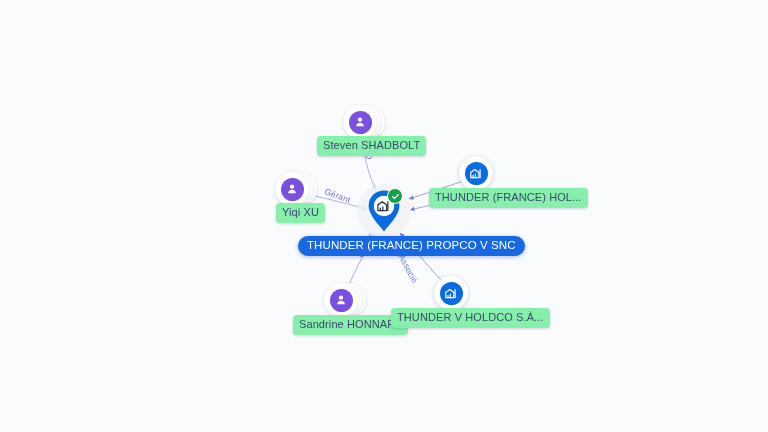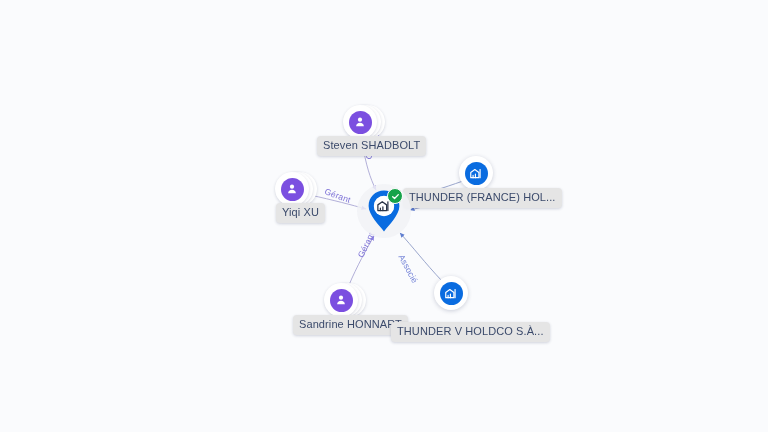--- a/index.html
+++ b/index.html
@@ -115,21 +115,21 @@
     display: flex;
     align-items: center;
     justify-content: center;
   }
   .check-badge svg { display: block; }
 
   
   .label {
     position: absolute;
     white-space: nowrap;
-    background: #e5e5e5;
+    background: #86efac;
     color: #3b4a6b;
     font-size: 11px;
     line-height: 13px;
     padding: 3px 6px 4px 6px;
     border-radius: 4px;
     box-shadow: 0 1px 3px rgba(40,50,90,0.20);
     letter-spacing: .1px;
   }
   .label.selected {
     background: #1668e3;
@@ -228,33 +228,33 @@
   <div class="node" style="left:476px; top:173px;">
     <div class="company-disc" style="left:-17px; top:-17px;"></div>
     <div class="company-icon" style="left:-11.5px; top:-11.5px;">
       <svg width="14" height="14" viewBox="0 0 24 24" fill="none" stroke="#ffffff" stroke-width="2" stroke-linecap="round" stroke-linejoin="round">
         <path d="M3 20V11l7-5 7 5v9z" fill="none"></path>
         <path d="M19 6v14"></path>
         <path d="M7 20v-4M11 20v-6"></path>
       </svg>
     </div>
   </div>
-  <div class="label" style="left:403px; top:188px;text-align:right;">THUNDER (FRANCE) HOL...</div>
+  <div class="label" style="left:429px; top:188px;text-align:right;">THUNDER (FRANCE) HOL...</div>
 
   <div class="node" style="left:451px; top:293px;">
     <div class="company-disc" style="left:-17px; top:-17px;"></div>
     <div class="company-icon" style="left:-11.5px; top:-11.5px;">
       <svg width="14" height="14" viewBox="0 0 24 24" fill="none" stroke="#ffffff" stroke-width="2" stroke-linecap="round" stroke-linejoin="round">
         <path d="M3 20V11l7-5 7 5v9z" fill="none"></path>
         <path d="M19 6v14"></path>
         <path d="M7 20v-4M11 20v-6"></path>
       </svg>
     </div>
   </div>
-  <div class="label" style="left:391px; top:308px;margin-top:14px;">THUNDER V HOLDCO S.À...</div>
+  <div class="label" style="left:391px; top:308px;">THUNDER V HOLDCO S.À...</div>
 
   <div class="node" style="left:384px; top:211px;">
     <div class="pin-halo" style="left:-27px; top:-27px;"></div>
     <div class="pin" style="left:-17px; top:-22px;">
       <svg class="pin-shape" width="34" height="44" viewBox="0 0 34 44" xmlns="http://www.w3.org/2000/svg">
         <path d="M17 1.6 C8.3 1.6 1.6 8.3 1.6 17 C1.6 26 12 36 17 42.4 C22 36 32.4 26 32.4 17 C32.4 8.3 25.7 1.6 17 1.6 z" fill="#0a6ce0"></path>
         <circle cx="17" cy="17" r="10.2" fill="#ffffff"></circle>
       </svg>
       <div class="pin-inner" style="left:6.8px; top:6.8px;">
         <svg width="15" height="15" viewBox="0 0 24 24" fill="none" stroke="#2b3548" stroke-width="2" stroke-linecap="round" stroke-linejoin="round">
@@ -263,14 +263,15 @@
           <path d="M7 20v-4M11 20v-6"></path>
         </svg>
       </div>
       <div class="check-badge">
         <svg width="9" height="9" viewBox="0 0 24 24" fill="none" stroke="#ffffff" stroke-width="3.6" stroke-linecap="round" stroke-linejoin="round">
           <path d="M4.5 12.5 L9.5 17.5 L19.5 7"></path>
         </svg>
       </div>
     </div>
   </div>
+  <div class="label selected" style="left:298px; top:236px;">THUNDER (FRANCE) PROPCO V SNC</div>
 
 </div>
 
 </body></html>

